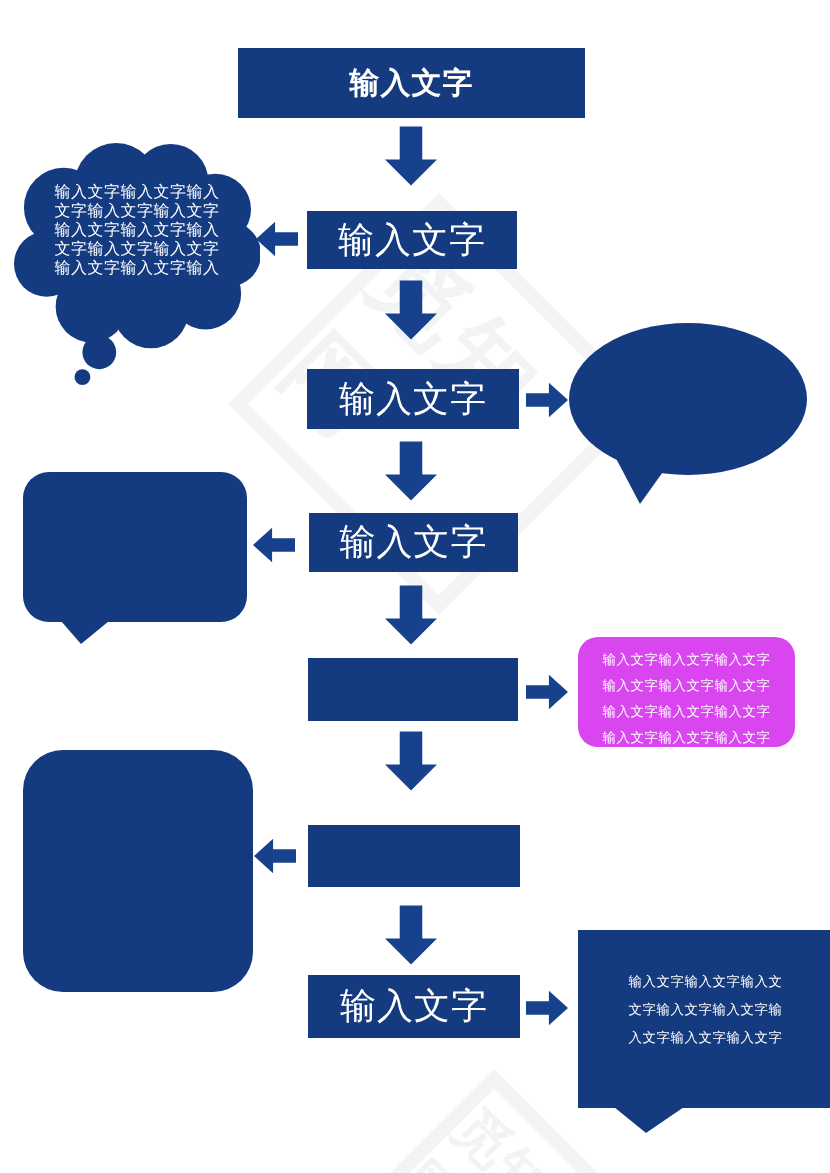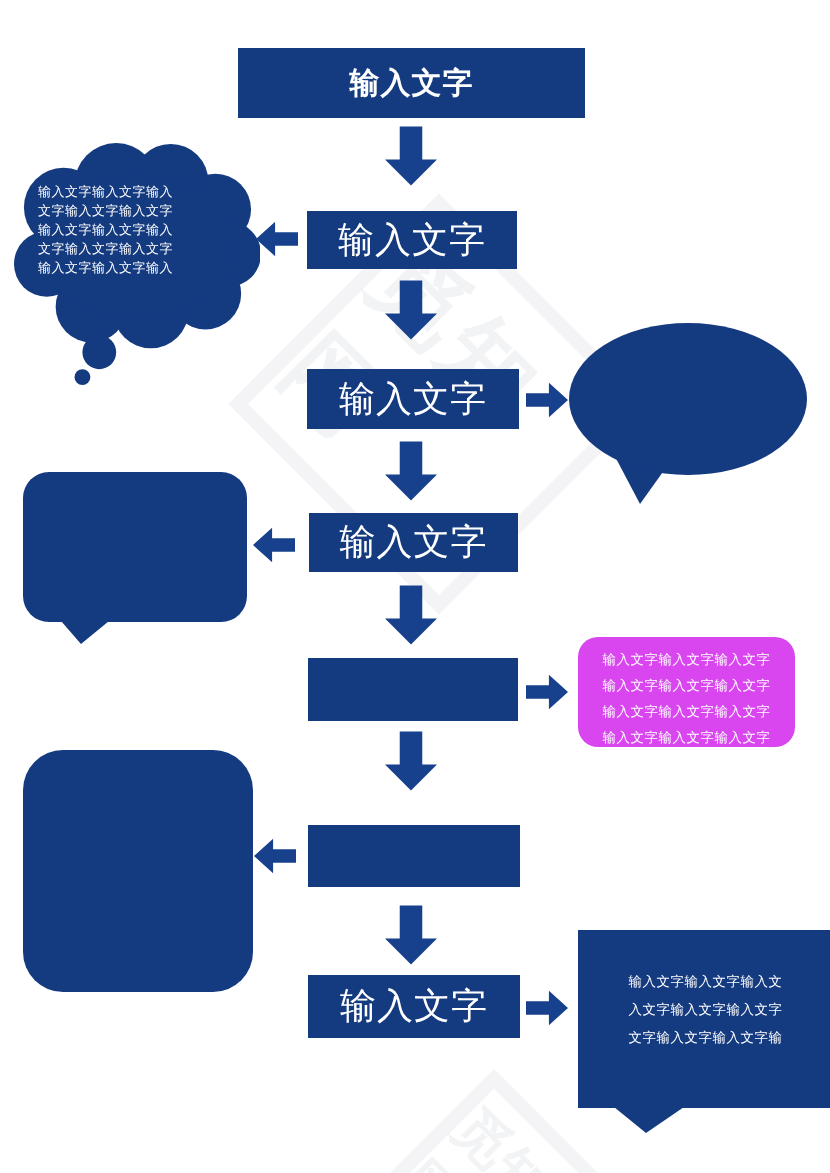--- a/index.html
+++ b/index.html
@@ -12,22 +12,22 @@
     display:flex;align-items:center;justify-content:center;
     font-size:36px;letter-spacing:1px;
   }
   .title-box{font-size:30px;font-weight:bold;}
   
   .arrow svg{display:block;}
   .arrow-fill{fill:#17418c;}
   
   .shape-fill{fill:#143a80;}
   .callout-text{
-    position:absolute;color:#ffffff;text-align:left;
-    font-size:13px;line-height:19px;letter-spacing:0.5px;
+    position:absolute;color:#ffffff;text-align:center;
+    font-size:16px;line-height:19px;letter-spacing:0.5px;
   }
   .speech-left{
     position:absolute;background:#143a80;border-radius:26px;
   }
   .speech-left .tail{
     position:absolute;left:38px;top:100%;margin-top:-1px;
     width:0;height:0;border-left:20px solid transparent;
     border-right:28px solid transparent;border-top:23px solid #143a80;
   }
   .round-right{
@@ -206,15 +206,15 @@
 
 <div class="arrow abs" style="left:526px;top:990px;">
   <svg width="42" height="36" viewBox="0 0 44 36">
       <polygon class="arrow-fill" points="0,11 24,11 24,0 44,18 24,36 24,25 0,25"></polygon>
     </svg>
 </div>
 
 <div class="speech-bottom" style="left:578px;top:930px;width:255px;height:178px;">
   <div class="tail"></div>
 <div>输入文字输入文字输入文</div>
+    <div>文字输入文字输入文字输</div>
     <div>入文字输入文字输入文字</div>
-    <div>文字输入文字输入文字输</div>
   </div>
 
 </body></html>

